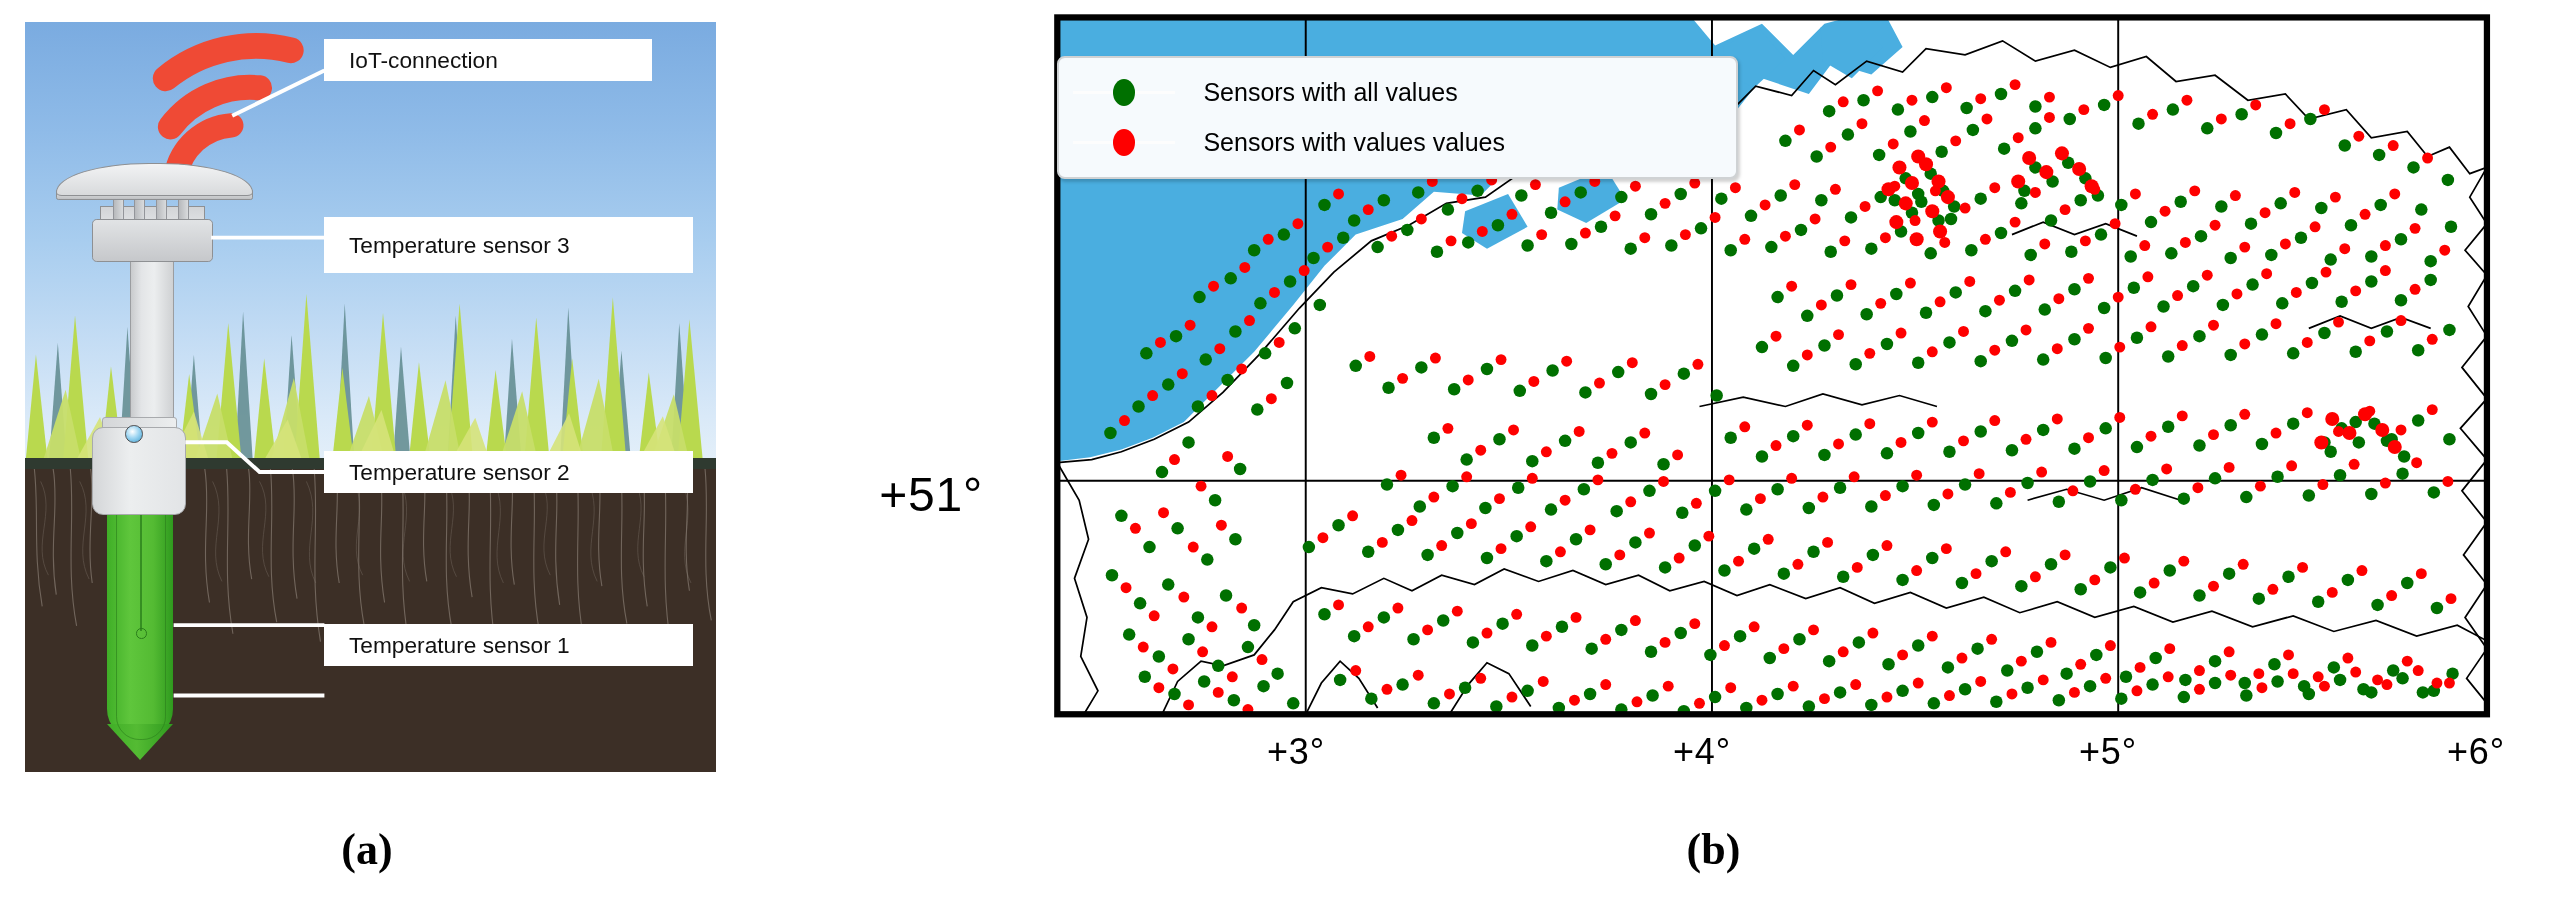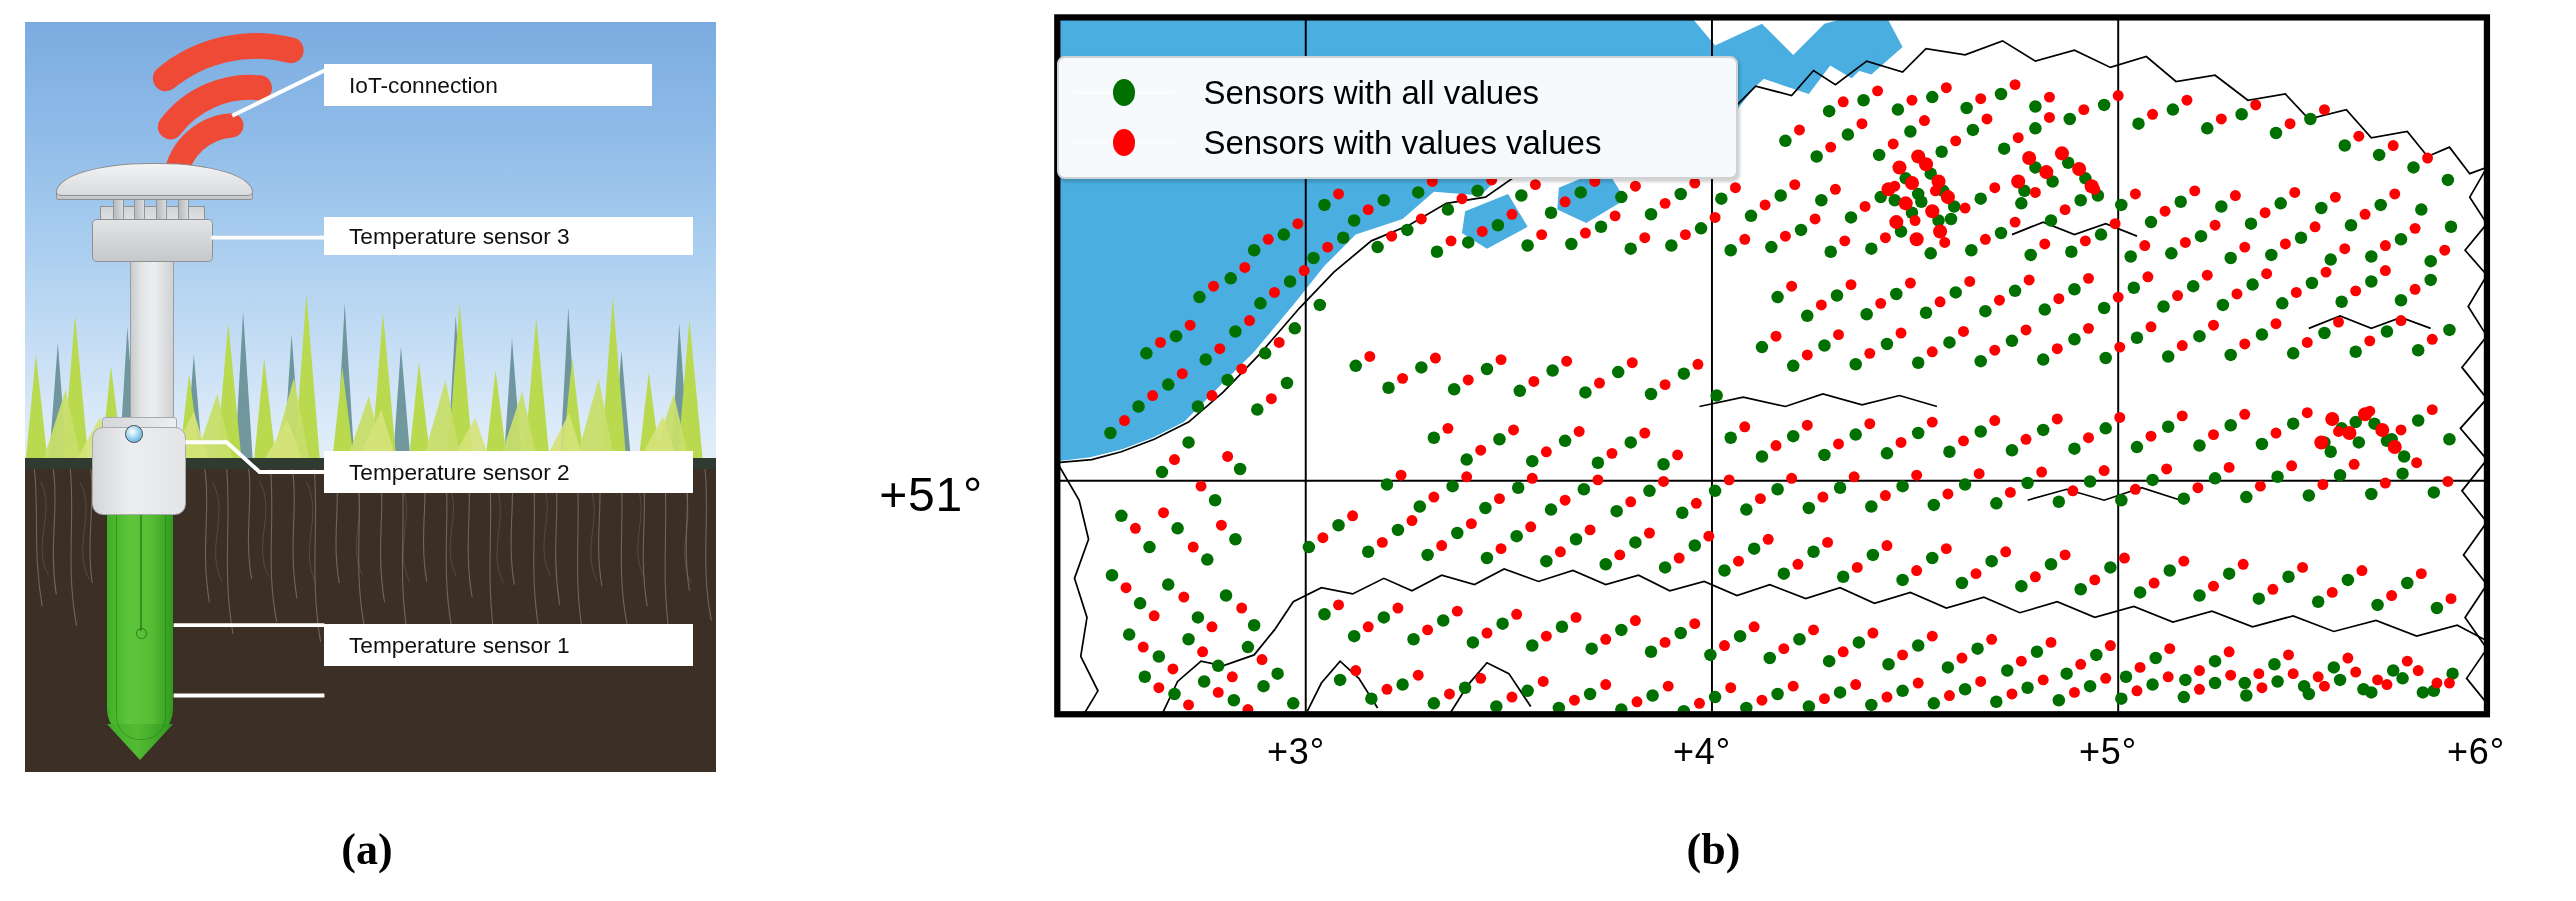--- a/index.html
+++ b/index.html
@@ -65,21 +65,21 @@
   .ylabel{position:absolute;font-size:48px;color:#000;letter-spacing:0.8px;}
   .xtick{position:absolute;font-size:36px;color:#000;letter-spacing:0.8px;}
 
   #legend-box{position:absolute;left:170px;top:56px;width:681px;height:123px;
        background:#f6fafd;border:2.3px solid #cfd2d4;border-radius:7.8px;
        box-shadow:1.6px 2.3px 3.1px rgba(0,0,0,.18);display:flex;flex-direction:column;
        justify-content:center;padding:0 14px;box-sizing:border-box;z-index:5;}
   .legend-row{display:flex;align-items:center;height:50px;}
   .legend-line{width:48px;height:3.9px;background:#fdfdfd;position:relative;}
   .legend-dot{width:22px;height:26.6px;border-radius:50%;margin:0 -7.8px;z-index:2;}
-  .legend-text{margin-left:28px;font-size:33px;color:#000;white-space:nowrap;}
+  .legend-text{margin-left:28px;font-size:25px;color:#000;white-space:nowrap;}
 </style>
 </head>
 <body>
 
 <div id="panel-a">
 
   <div id="sensor-illustration">
 
     <div class="sky"></div>
 
@@ -224,24 +224,24 @@
     <svg style="position:absolute;left:0;top:0;width:691px;height:750px;" viewBox="0 0 884 960" width="691" height="750">
       <g stroke="#ffffff" stroke-width="5" fill="none">
         <path d="M265 120 L383 62"></path>
         <path d="M238 276 L383 276"></path>
         <path d="M205 538 L258 538 L300 576 L383 576"></path>
         <path d="M190 772 L383 772"></path>
         <path d="M190 862 L383 862"></path>
       </g>
     </svg>
 
-    <div class="lbl" style="left:299px;top:42px;width:328px;height:42px;align-items:center;">
+    <div class="lbl" style="left:299px;top:17px;width:328px;height:42px;align-items:center;">
       <span>IoT-connection</span>
     </div>
-    <div class="lbl" style="left:299px;top:195px;width:369px;height:38px;">
+    <div class="lbl" style="left:299px;top:195px;width:369px;height:56px;">
       <span>Temperature sensor 3</span>
     </div>
     <div class="lbl" style="left:299px;top:429px;width:369px;height:42px;">
       <span>Temperature sensor 2</span>
     </div>
     <div class="lbl" style="left:299px;top:582px;width:369px;height:42px;margin-top:20px;">
       <span>Temperature sensor 1</span>
     </div>
   </div>
 

